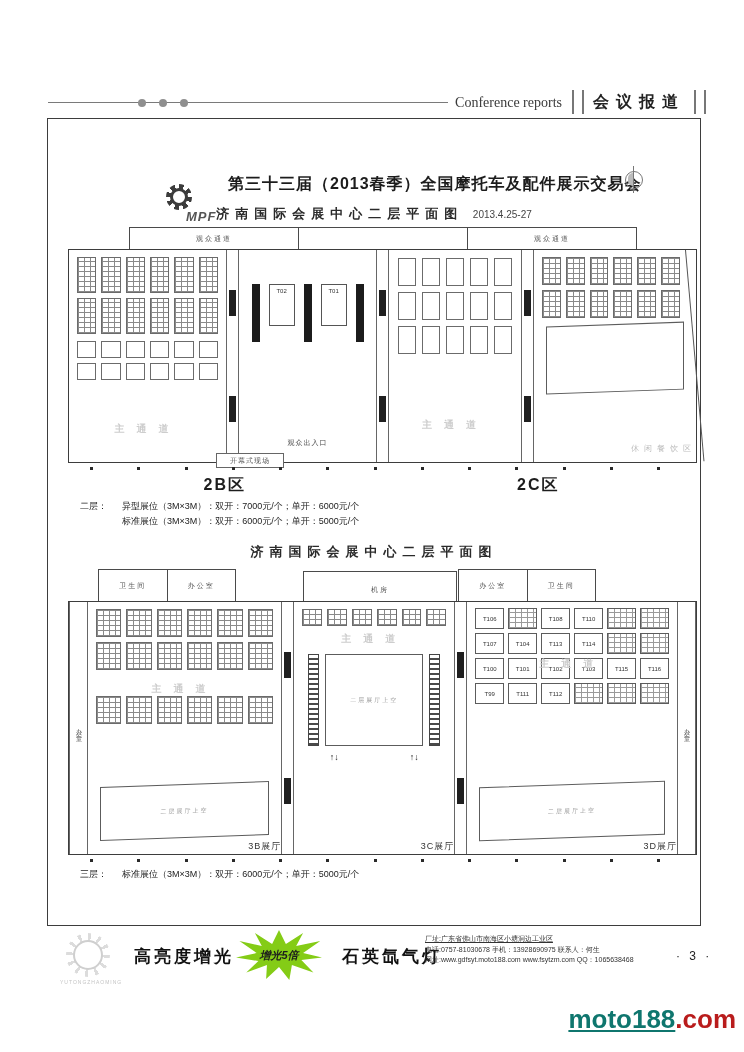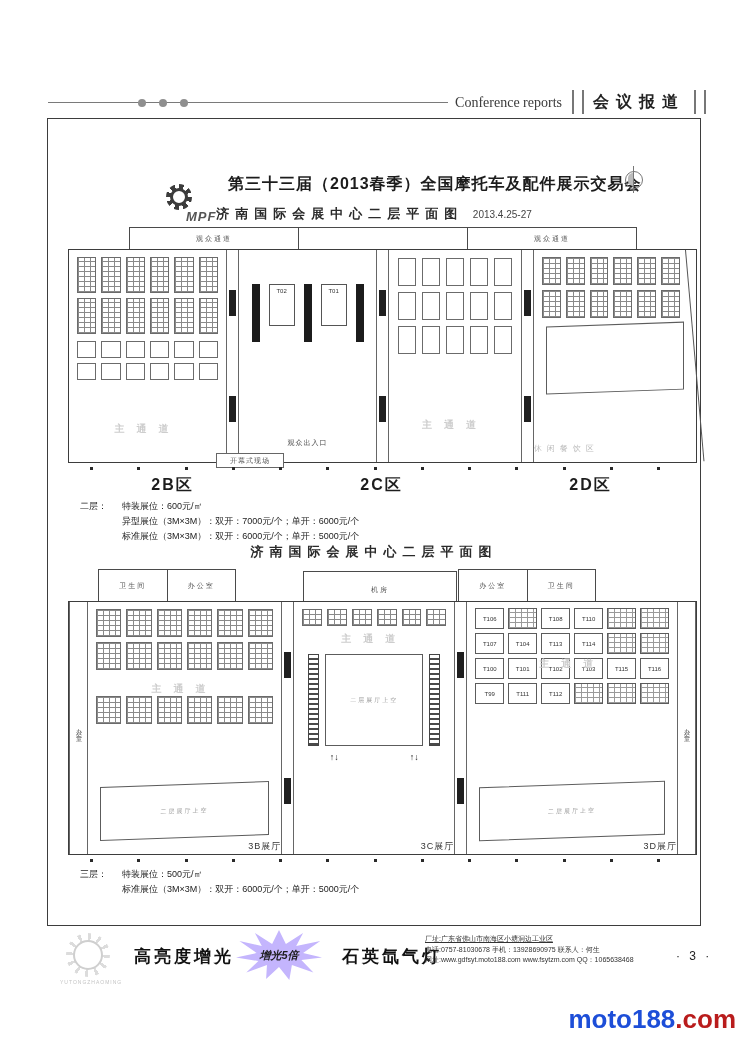--- a/index.html
+++ b/index.html
@@ -70,21 +70,21 @@
   
   .p1band{left:81px;top:108px;width:506px;height:22px;}
   .p1main{left:20px;top:130px;width:627px;height:212px;}
   .entr{position:absolute;left:232px;top:133px;width:150px;text-align:center;font-size:7px;color:#4a4a4a;letter-spacing:2px;}
   .h2c-bars{display:flex;justify-content:center;align-items:flex-start;gap:9px;padding-top:34px;}
   .darkbar{width:8px;height:58px;background:#1c1c1c;}
   .tbox{width:26px;height:42px;border:1px solid #555;font-size:6px;color:#333;text-align:center;padding-top:3px;box-sizing:border-box;}
   .gate{position:absolute;bottom:14px;left:0;width:100%;text-align:center;}
   .open-box{position:absolute;left:168px;top:334px;width:66px;height:13px;border:1px solid #666;background:#fff;
             display:flex;align-items:center;justify-content:center;font-size:7px;color:#555;letter-spacing:1px;}
-  .leisure{position:absolute;bottom:8px;left:0;width:100%;text-align:left;font-size:8px;color:#bdbdbd;letter-spacing:5px;}
+  .leisure{position:absolute;bottom:8px;left:0;width:100%;text-align:right;font-size:8px;color:#bdbdbd;letter-spacing:5px;}
   .e-void{margin:6px 12px 0 12px;height:66px;transform:skewY(-2deg);}
   .e-slant{position:absolute;right:10px;top:0;width:1px;height:100%;background:#555;transform:rotate(-5deg);transform-origin:top;}
 
   
   .p2topL{left:50px;top:450px;width:136px;height:32px;}
   .p2topC{left:255px;top:452px;width:152px;height:36px;}
   .p2topR{left:410px;top:450px;width:136px;height:32px;}
   .p2main{left:20px;top:482px;width:627px;height:252px;}
   .office{width:17px;border-left:1px solid #666;border-right:1px solid #666;display:flex;align-items:center;justify-content:center;}
   .office span{writing-mode:vertical-rl;font-size:6px;letter-spacing:3px;color:#444;}
@@ -100,21 +100,21 @@
   .bnum:empty{background-image:repeating-linear-gradient(0deg,#9a9a9a 0 1px,transparent 1px 5px),
                                repeating-linear-gradient(90deg,#9a9a9a 0 1px,transparent 1px 6px);}
 
   
   .sunwrap{position:absolute;left:60px;top:933px;width:56px;text-align:center;}
   .sun{width:44px;height:44px;margin:0 auto;border-radius:50%;
        background:repeating-conic-gradient(#dcdcdc 0deg 9deg,#fff 9deg 30deg);position:relative;}
   .sun::after{content:"";position:absolute;inset:7px;border-radius:50%;background:#fff;border:2px solid #cfcfcf;}
   .suncap{font-size:5px;color:#c4c4c4;letter-spacing:1px;margin-top:2px;}
   .slogan{position:absolute;font-size:17px;font-weight:bold;color:#111;letter-spacing:3px;white-space:nowrap;}
-  .burst{position:absolute;left:236px;top:930px;width:86px;height:50px;background:#c4b5fd;
+  .burst{position:absolute;left:236px;top:930px;width:86px;height:50px;background:#84cc16;
          display:flex;align-items:center;justify-content:center;
          clip-path:polygon(50% 0%,58% 28%,78% 6%,70% 32%,98% 22%,78% 46%,100% 55%,76% 60%,90% 85%,65% 70%,62% 100%,50% 74%,35% 98%,36% 70%,12% 85%,26% 62%,0% 55%,24% 46%,4% 22%,30% 32%,22% 6%,42% 28%);}
   .burst span{font-size:11px;font-weight:bold;font-style:italic;color:#1d1d1d;}
   .company{position:absolute;left:425px;top:934px;width:250px;}
   .company .cname{font-size:13.5px;font-weight:bold;letter-spacing:2px;color:#111;white-space:nowrap;}
   .company .cline{font-size:7px;color:#333;line-height:10.5px;white-space:nowrap;}
   .company .cline:first-of-type{text-decoration:underline;}
   .pagenum{position:absolute;left:676px;top:949px;font-size:12px;color:#222;letter-spacing:3px;white-space:nowrap;}
 
   .watermark{position:absolute;right:8px;top:1004px;font-size:26px;font-weight:bold;
@@ -266,27 +266,25 @@
         <div></div>
         <div></div>
         <div></div>
         <div></div>
         <div></div>
       </div>
 
     <div class="zones" style="top:356px">
         <span>2B区</span>
         <span>2C区</span>
-        <span>2D区</span>
       </div>
 
     <div class="price" style="left:32px;top:380px">
       <div class="plabel">二层：</div>
       <div class="plines">
-          <div>特装展位：600元/㎡</div>
           <div>异型展位（3M×3M）：双开：7000元/个；单开：6000元/个</div>
           <div>标准展位（3M×3M）：双开：6000元/个；单开：5000元/个</div>
         </div>
     </div>
 
     <div class="subtitle2" style="top:424px">济南国际会展中心二层平面图</div>
 
     <div class="pband p2topL">
         <div>卫生间</div>
         <div>办公室</div>
@@ -412,21 +410,20 @@
         <div></div>
         <div></div>
         <div></div>
         <div></div>
         <div></div>
       </div>
 
     <div class="price" style="left:32px;top:748px">
       <div class="plabel">三层：</div>
       <div class="plines">
-          <div>特装展位：500元/㎡</div>
           <div>标准展位（3M×3M）：双开：6000元/个；单开：5000元/个</div>
         </div>
     </div>
   </div>
 
   <div class="sunwrap">
     <div class="sun"></div>
     <div class="suncap">YUTONGZHAOMING</div>
   </div>
   <div class="slogan" style="left:134px;top:945px">高亮度增光</div>
@@ -437,15 +434,15 @@
   <div class="company">
     <div>
         <div class="cline">厂址:广东省佛山市南海区小塘洞边工业区</div>
         <div class="cline">电话:0757-81030678  手机：13928690975  联系人：何生</div>
         <div class="cline">网址:www.gdfsyt.moto188.com  www.fsytzm.com  QQ：1065638468</div>
       </div>
   </div>
   <div class="pagenum">· 3 ·</div>
 
   <div class="watermark">
-    <span class="brand" style="color: #1d4ed8;">moto188</span><span class="suf">.com</span>
+    <span class="brand" style="color: #0f766e; text-decoration: underline;">moto188</span><span class="suf">.com</span>
   </div>
 </div>
 
 </body></html>

